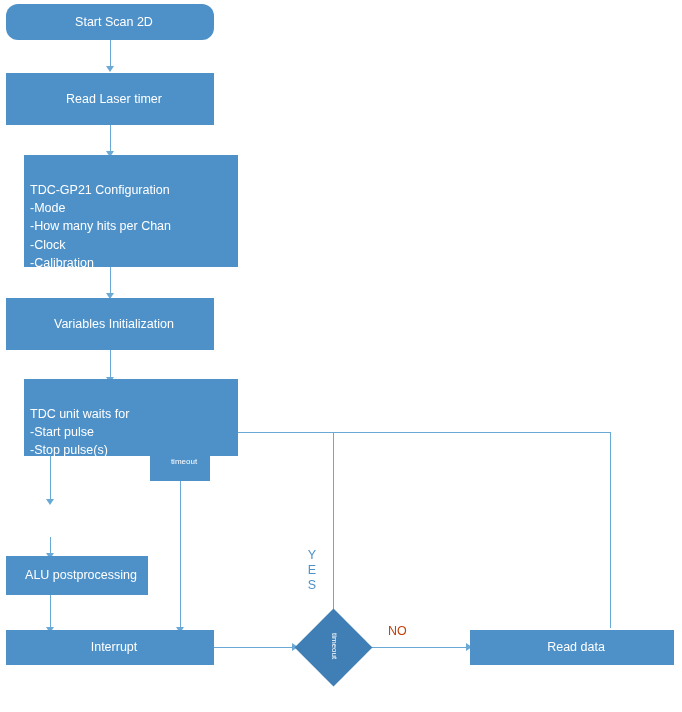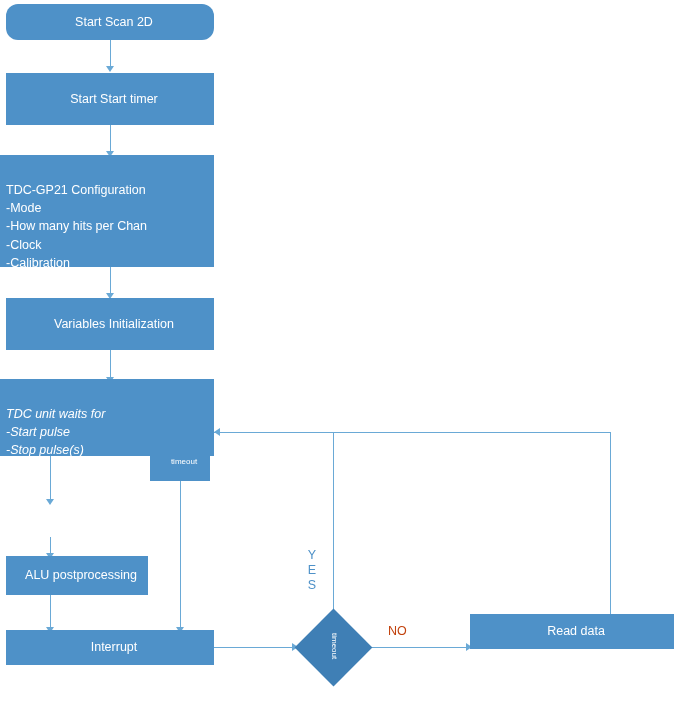--- a/index.html
+++ b/index.html
@@ -30,20 +30,21 @@
     align-items: center;
     justify-content: center;
     text-align: center;
     padding-left: 8px;
   }
   .node.left {
     display: block;
     text-align: left;
     padding: 8px 6px 6px 6px;
     white-space: pre-line;
+    margin-left: 24px;
   }
   .node.rounded {
     border-radius: 12px;
   }
   .node.small {
     font-size: 8px;
   }
   .diamond {
     position: absolute;
     background: #3f7fb5;
@@ -137,55 +138,55 @@
   <div class="line h" style="left:214px; top:432px; width:396px;"></div>
   <div class="arrow-left" style="left:214px; top:428px;"></div>
 
   <div class="line v" style="left:333px; top:432px; height:178px;"></div>
 
   <div class="node rounded center" style="left:6px; top:4px; width:208px; height:36px;">
     <span>Start Scan 2D</span>
   </div>
 
   <div class="node center" style="left:6px; top:73px; width:208px; height:52px;">
-    <span>Start Start timer</span>
+    <span>Read Laser timer</span>
   </div>
 
   <div class="node left" style="left:0px; top:155px; width:214px; height:112px;">
     <span>TDC-GP21 Configuration
 -Mode
 -How many hits per Chan
 -Clock
 -Calibration</span>
   </div>
 
   <div class="node center" style="left:6px; top:298px; width:208px; height:52px;text-align:center;">
     <span>Variables Initialization</span>
   </div>
 
-  <div class="node left" style="left:0px; top:379px; width:214px; height:77px;font-style:italic;">
+  <div class="node left" style="left:0px; top:379px; width:214px; height:77px;">
     <span>TDC unit waits for
 -Start pulse
 -Stop pulse(s)</span>
   </div>
 
   <div class="node center small" style="left:150px; top:443px; width:60px; height:38px;">
     <span>timeout</span>
   </div>
 
 
   <div class="node center" style="left:6px; top:630px; width:208px; height:35px;">
     <span>Interrupt</span>
   </div>
 
   <div class="node center" style="left:6px; top:556px; width:142px; height:39px;">
     <span>ALU postprocessing</span>
   </div>
 
-  <div class="node center" style="left:470px; top:614px; width:204px; height:35px;align-items:center;">
+  <div class="node center" style="left:470px; top:630px; width:204px; height:35px;align-items:center;">
     <span>Read data</span>
   </div>
 
   <div class="diamond" style="left:306px; top:620px; width:55px; height:55px;"></div>
   <div class="diamond-label" style="left:330px; top:633px;">timeout</div>
 
   <div class="vlabel" style="left:305px; top:548px;">YES</div>
   <div class="hlabel" style="left:388px; top:624px;">NO</div>
 
 </div>

